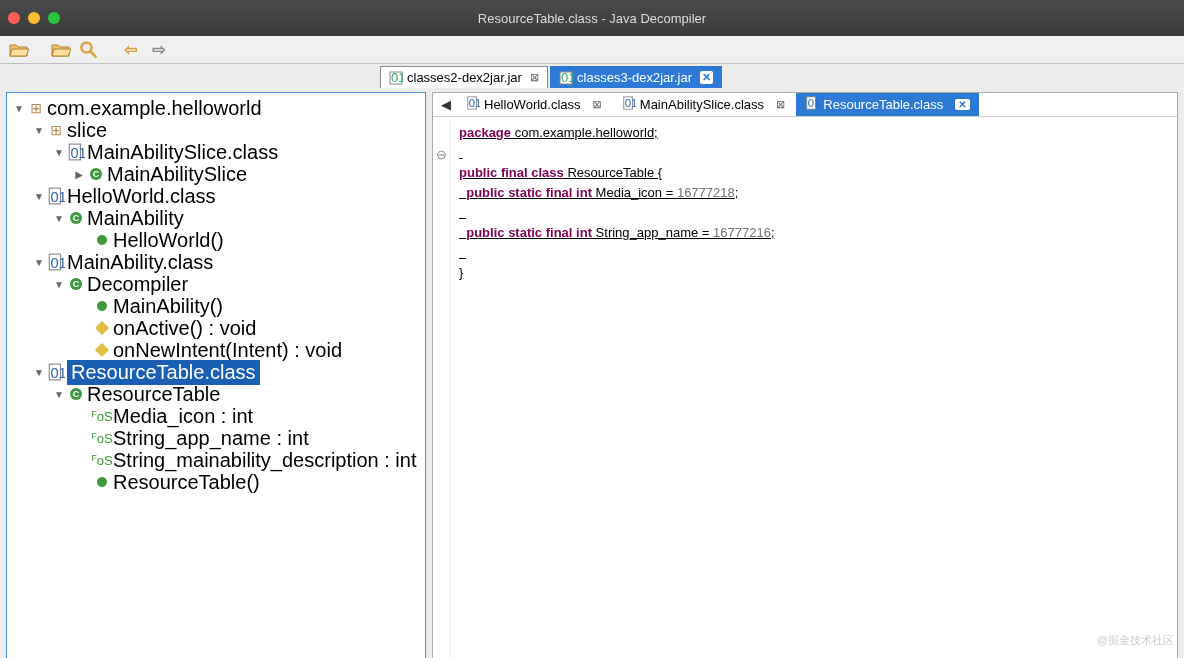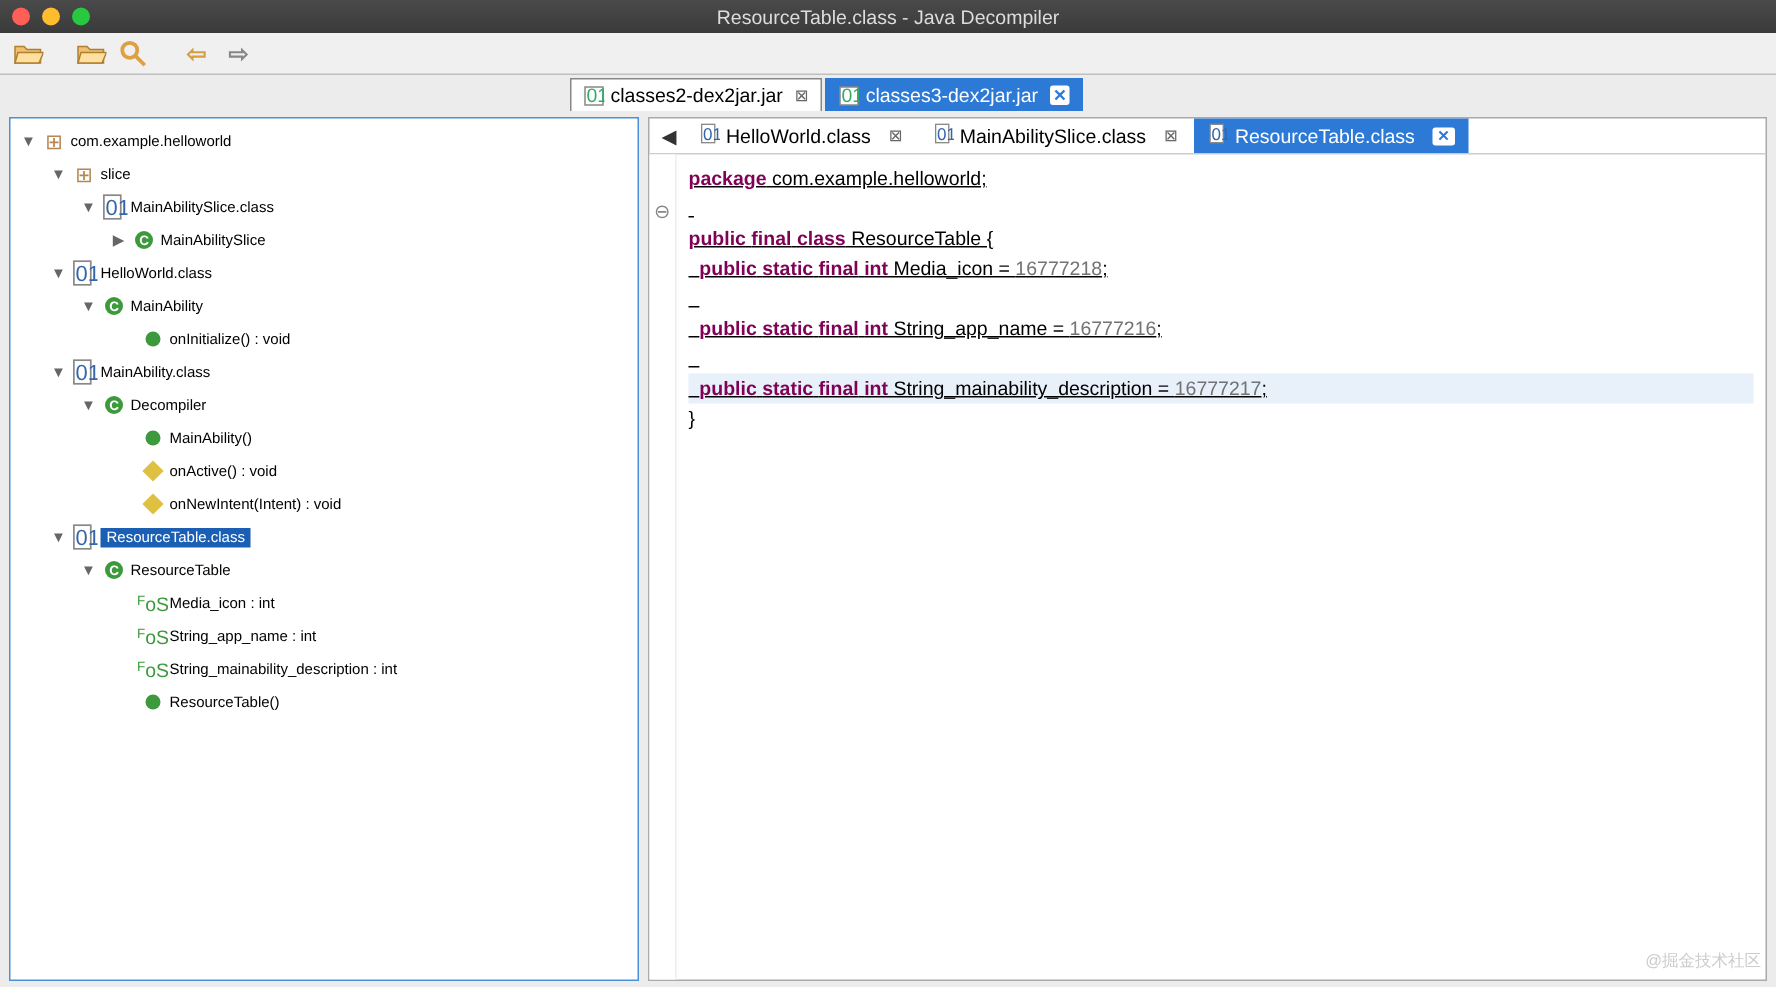--- a/index.html
+++ b/index.html
@@ -1,18 +1,18 @@
 <!DOCTYPE html>
 <html><head>
 <meta charset="utf-8">
 <style>
 * { box-sizing: border-box; margin: 0; padding: 0; font-family: "Lucida Grande", "Helvetica Neue", Arial, sans-serif; font-size: 13px; }
 body { background: #ececec; width: 1184px; height: 658px; overflow: hidden; }
 
-.title-bar { height: 22px; background: linear-gradient(#4a4a4a, #3a3a3a); display: flex; align-items: center; padding: 0 8px; position: relative; }
+.title-bar { height: 36px; background: linear-gradient(#4a4a4a, #3a3a3a); display: flex; align-items: center; padding: 0 8px; position: relative; }
 .traffic-lights { display: flex; gap: 8px; }
 .traffic-lights span { width: 12px; height: 12px; border-radius: 50%; display: inline-block; }
 .tl-close { background: #ff5f57; }
 .tl-min { background: #febc2e; }
 .tl-max { background: #28c840; }
 .title-text { position: absolute; left: 0; right: 0; text-align: center; color: #ddd; font-size: 13px; }
 
 .toolbar { height: 28px; background: #f0f0f0; border-bottom: 1px solid #c0c0c0; display: flex; align-items: center; padding: 0 8px; gap: 6px; }
 .toolbar .btn { width: 22px; height: 20px; display: flex; align-items: center; justify-content: center; border: 1px solid transparent; }
 .toolbar .sep { width: 8px; }
@@ -28,21 +28,21 @@
 .jar-icon { width: 14px; height: 14px; display: inline-flex; }
 
 .main-area { display: flex; height: 584px; background: #ececec; padding: 4px 6px; gap: 6px; }
 
 .tree-panel { width: 420px; background: #fff; border: 1px solid #4a90d9; overflow: auto; padding: 4px 2px; }
 .tree-row { display: flex; align-items: center; height: 22px; white-space: nowrap; cursor: default; }
 .tree-row.selected { background: transparent; }
 .tree-row.selected .node-label { background: #1a5fb4; color: #fff; padding: 1px 4px; }
 .disclosure { width: 12px; color: #666; font-size: 10px; display: inline-flex; justify-content: center; margin-right: 2px; }
 .node-icon { width: 18px; display: inline-flex; justify-content: center; margin-right: 2px; }
-.node-label { font-size: 10px; }
+.node-label { font-size: 20px; }
 
 .code-panel { flex: 1; background: #fff; border: 1px solid #aaa; display: flex; flex-direction: column; }
 .editor-tabs { height: 24px; display: flex; align-items: center; border-bottom: 1px solid #ccc; padding: 0 4px; gap: 2px; }
 .ed-nav { width: 18px; text-align: center; color: #333; cursor: pointer; }
 .ed-tab { display: flex; align-items: center; padding: 2px 8px; gap: 4px; font-size: 13px; border: 1px solid transparent; }
 .ed-tab.active { background: #2d7ad6; color: #fff; }
 .ed-tab.active .ed-close { background: #fff; color: #2d7ad6; border-radius: 2px; padding: 0 3px; font-weight: bold; font-size: 10px; }
 .ed-close { margin-left: 8px; color: #666; font-size: 11px; }
 
 .code-area { flex: 1; display: flex; }
@@ -169,21 +169,21 @@
         <span class="disclosure">▼</span>
         <span class="node-icon">
           <span class="class-circle">C</span>
         </span>
         <span class="node-label">MainAbility</span>
       </div>
     <div class="tree-row" style="padding-left:84px">
         <span class="node-icon">
           <span class="method-green"></span>
         </span>
-        <span class="node-label">onInitialize() : void</span>
+        <span class="node-label">HelloWorld()</span>
       </div>
 
     <div class="tree-row" style="padding-left:24px">
         <span class="disclosure">▼</span>
         <span class="node-icon">
           <svg viewBox="0 0 16 16">
             <rect x="2" y="1" width="10" height="14" fill="#fff" stroke="#888"></rect>
             <text x="3" y="13" font-size="6" fill="#36a">010</text>
           </svg>
         </span>
@@ -285,20 +285,19 @@
         <div>⊖</div>
       </div>
       <div class="code-content">
         <div class="code-line"><span class="kw-purple">package</span><span> com.example.helloworld;</span></div>
         <div class="code-line"> </div>
         <div class="code-line"><span class="kw-purple">public</span> <span class="kw-purple">final</span> <span class="kw-purple">class</span><span> ResourceTable {</span></div>
         <div class="code-line">  <span class="kw-purple">public</span> <span class="kw-purple">static</span> <span class="kw-purple">final</span> <span class="kw-purple">int</span><span> Media_icon = </span><span class="kw-green">16777218</span>;</div>
         <div class="code-line">  </div>
         <div class="code-line">  <span class="kw-purple">public</span> <span class="kw-purple">static</span> <span class="kw-purple">final</span> <span class="kw-purple">int</span><span> String_app_name = </span><span class="kw-green">16777216</span>;</div>
         <div class="code-line">  </div>
-        <div class="code-line hl">  <span class="kw-purple">public</span> <span class="kw-purple">static</span> <span class="kw-purple">final</span> <span class="kw-purple">int</span><span> String_mainability_description = </span><span class="kw-green">16777217</span>;</div>
         <div class="code-line"><span>}</span></div>
       </div>
     </div>
   </div>
 </div>
 
 <div class="watermark">@掘金技术社区</div>
 
 </body></html>

